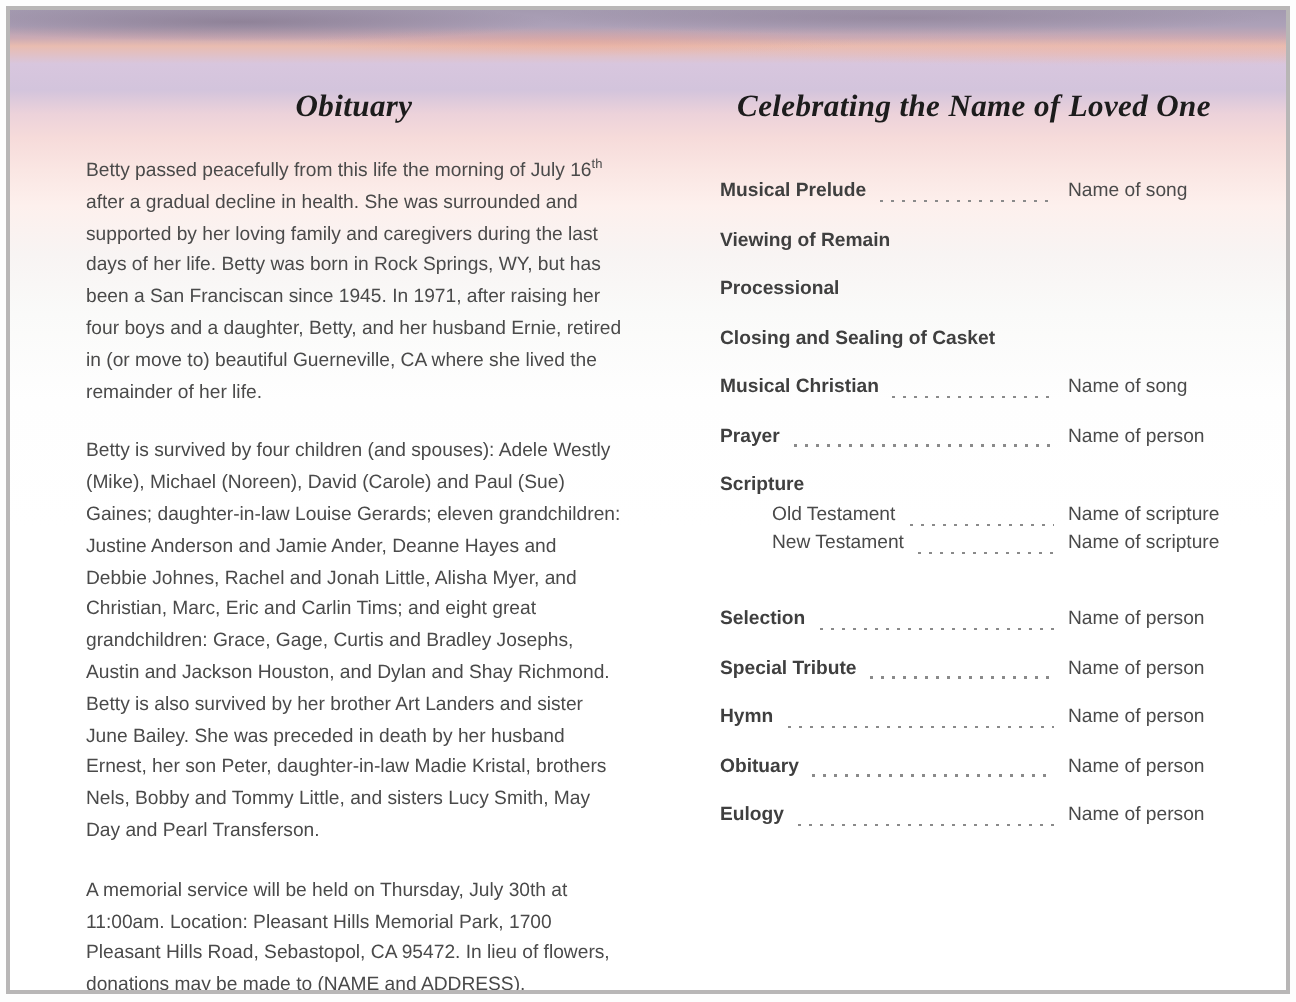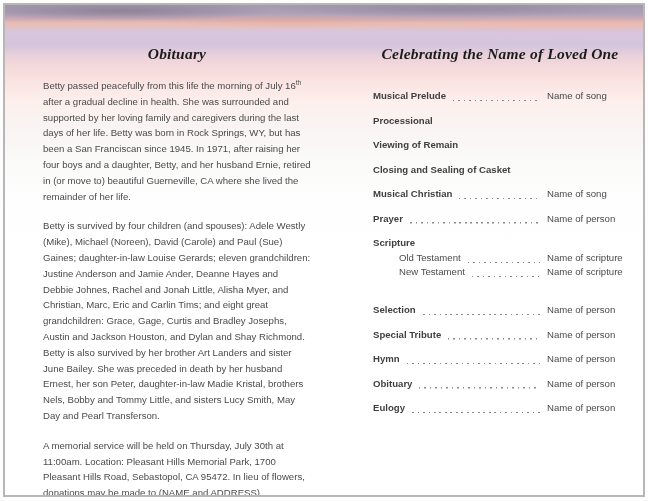--- a/index.html
+++ b/index.html
@@ -33,21 +33,21 @@
     font-style: italic;
     font-weight: bold;
     font-size: 15.5px;
     letter-spacing: 0.2px;
     text-align: center;
     color: var(--title_text, #1c1c1c);
     white-space: nowrap;
   }
 
   .page-left  { position: absolute; left: 38px;  top: 40px; width: 268px; }
-  .page-right { position: absolute; left: 368px; top: 40px; width: 254px; }
+  .page-right { position: absolute; left: 355px; top: 40px; width: 254px; }
 
   .page-left .page-title  { margin-bottom: 15px; }
   .page-right .page-title { margin-bottom: 27px; }
 
   .obit-para {
     font-size: 9.6px;
     line-height: 15.8px;
     color: var(--body_text, #4a4a4a);
     margin: 0 0 14px 0;
     text-align: left;
@@ -99,25 +99,25 @@
     <div class="page-right">
       <div class="page-title">Celebrating the Name of Loved One</div>
 
       <div class="svc-row">
         <span class="svc-label">Musical Prelude</span>
         <span class="svc-leader"></span>
         <span class="svc-value">Name of song</span>
       </div>
 
       <div class="svc-row">
-        <span class="svc-label">Processional</span>
+        <span class="svc-label">Viewing of Remain</span>
       </div>
 
       <div class="svc-row">
-        <span class="svc-label">Viewing of Remain</span>
+        <span class="svc-label">Processional</span>
       </div>
 
       <div class="svc-row">
         <span class="svc-label">Closing and Sealing of Casket</span>
       </div>
 
       <div class="svc-row">
         <span class="svc-label">Musical Christian</span>
         <span class="svc-leader"></span>
         <span class="svc-value">Name of song</span>

